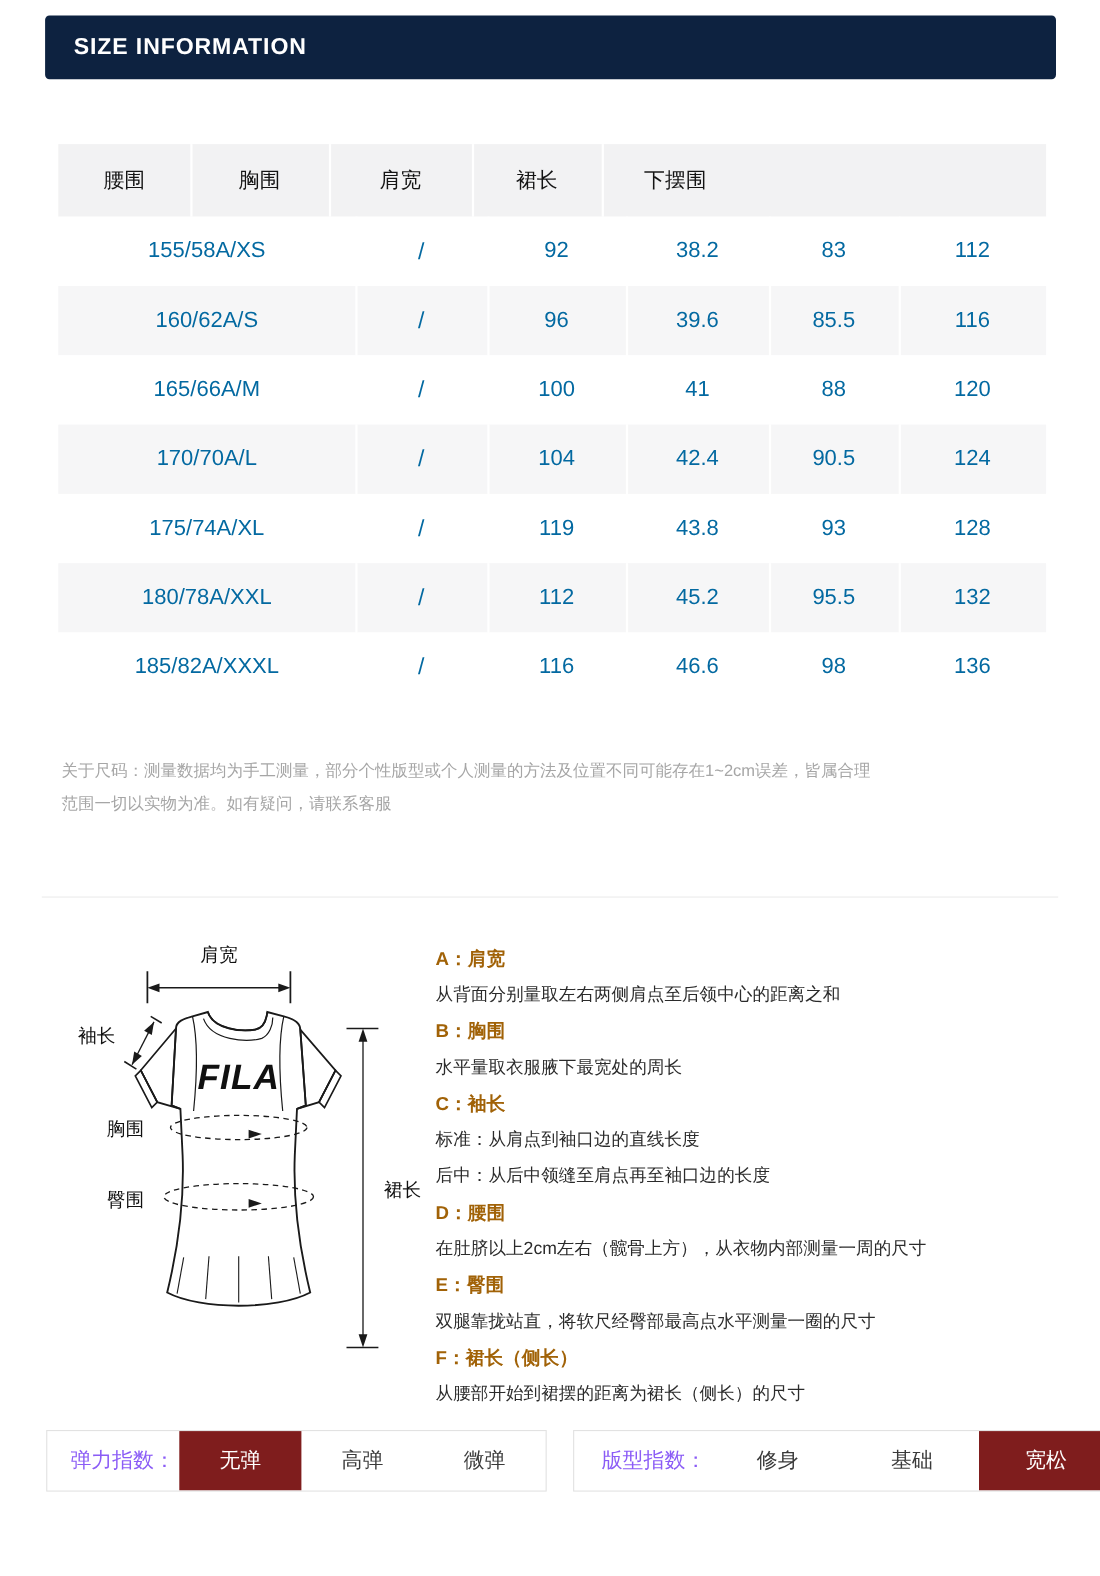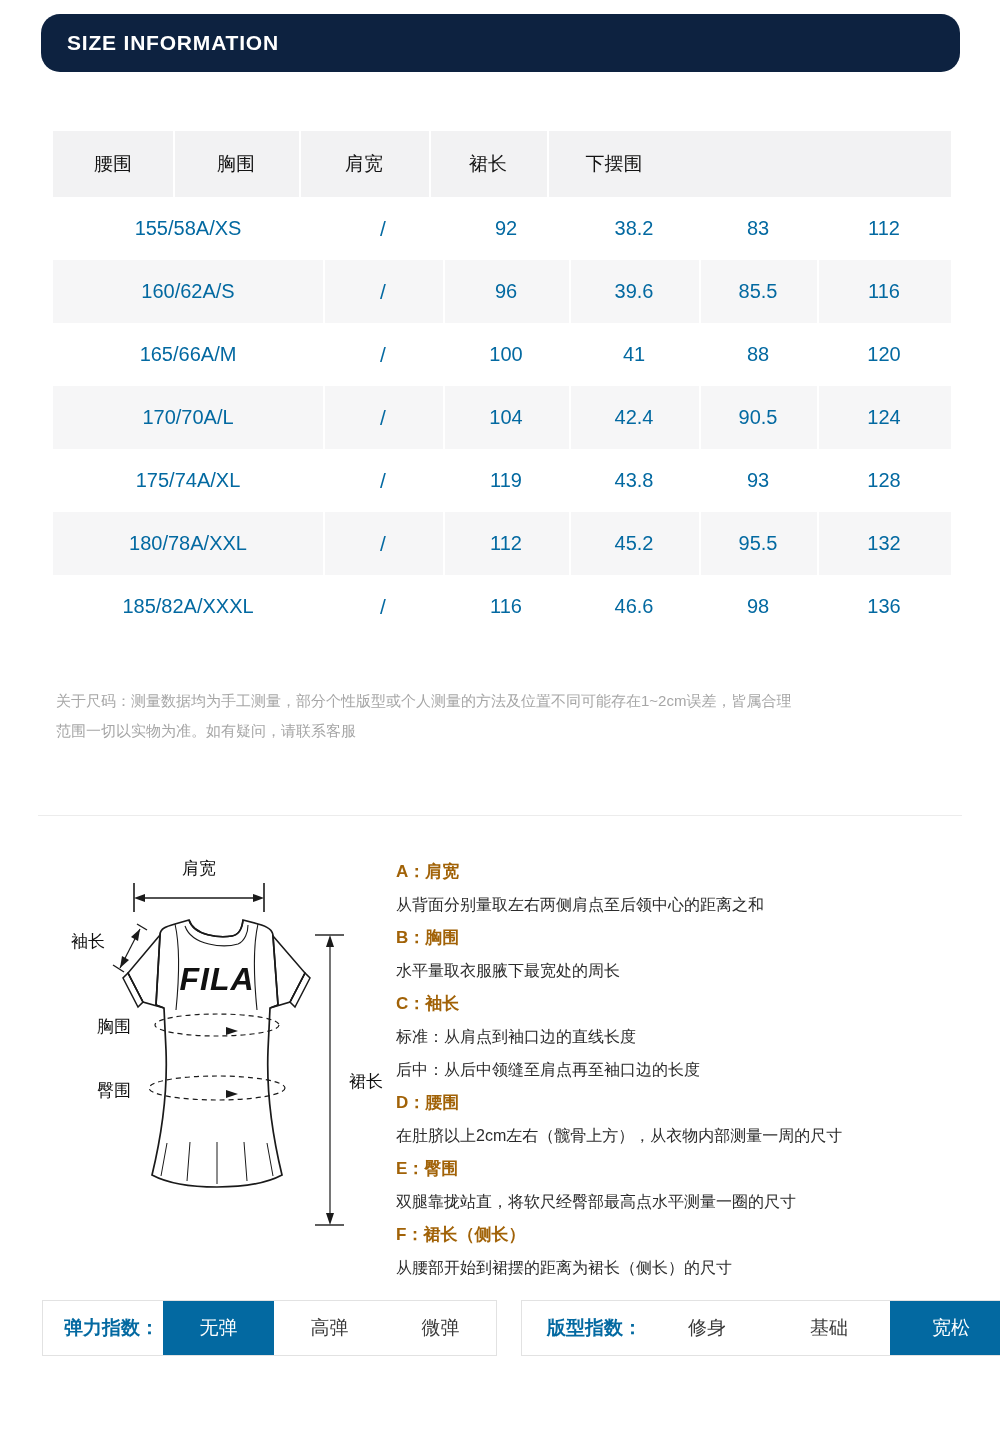--- a/index.html
+++ b/index.html
@@ -12,21 +12,21 @@
     overflow: hidden;
   }
   .page { position: relative; width: 1000px; height: 1433px; }
 
   
   .banner {
     position: absolute;
     left: 41px; top: 14px;
     width: 919px; height: 58px;
     background: #0d2240;
-    border-radius: 19px;
+    border-radius: 4px;
     display: flex;
     align-items: center;
   }
   .banner-title {
     margin-left: 26px;
     color: #ffffff;
     font-size: 21px;
     font-weight: bold;
     letter-spacing: 0.8px;
   }
@@ -123,37 +123,37 @@
     display: flex;
     align-items: stretch;
     overflow: hidden;
   }
   .idxbar.left  { left: 42px;  width: 455px; }
   .idxbar.right { left: 521px; width: 492px; }
   .idx-label {
     display: flex;
     align-items: center;
     font-size: 19px;
-    font-weight: bold;
-    color: #0369a1;
+    font-weight: normal;
+    color: #8b5cf6;
     padding-left: 21px;
     padding-right: 4px;
     white-space: nowrap;
   }
   .idxbar.right .idx-label { padding-left: 25px; }
   .idx-opt {
     display: flex;
     align-items: center;
     justify-content: center;
     font-size: 19px;
     color: #3a3a3a;
     flex: 1;
   }
   .idx-opt.active {
-    background: #0369a1;
+    background: #7f1d1d;
     color: #ffffff;
   }
 </style>
 </head>
 <body>
 
 <div class="page">
 
   <div class="banner">
     <div class="banner-title">SIZE INFORMATION</div>

